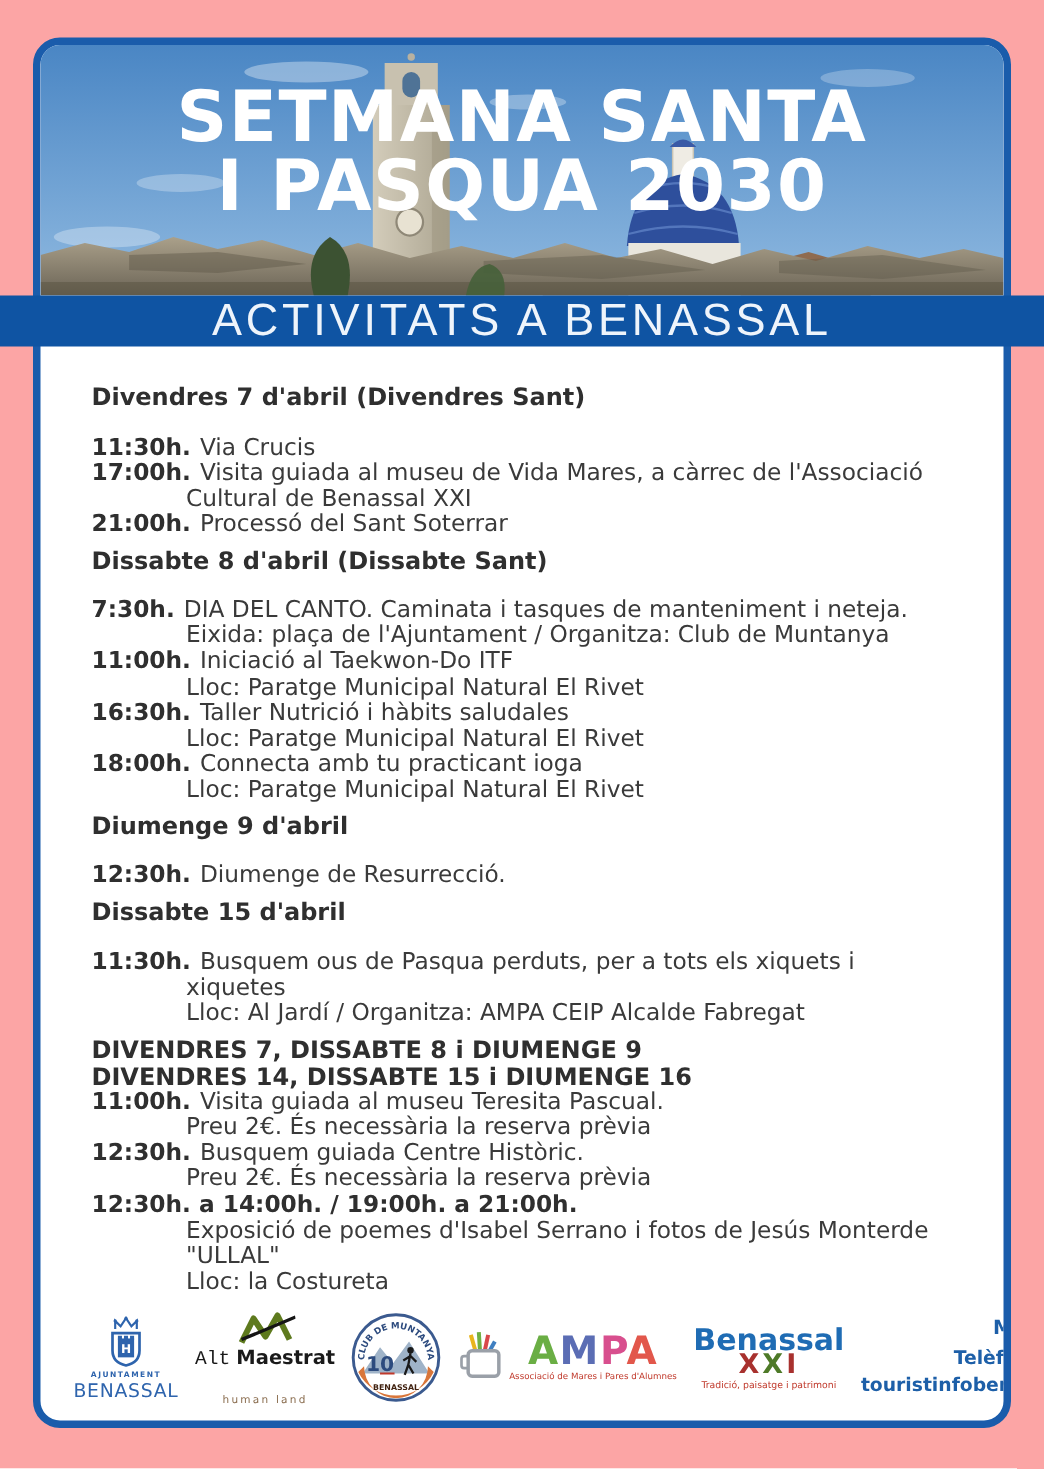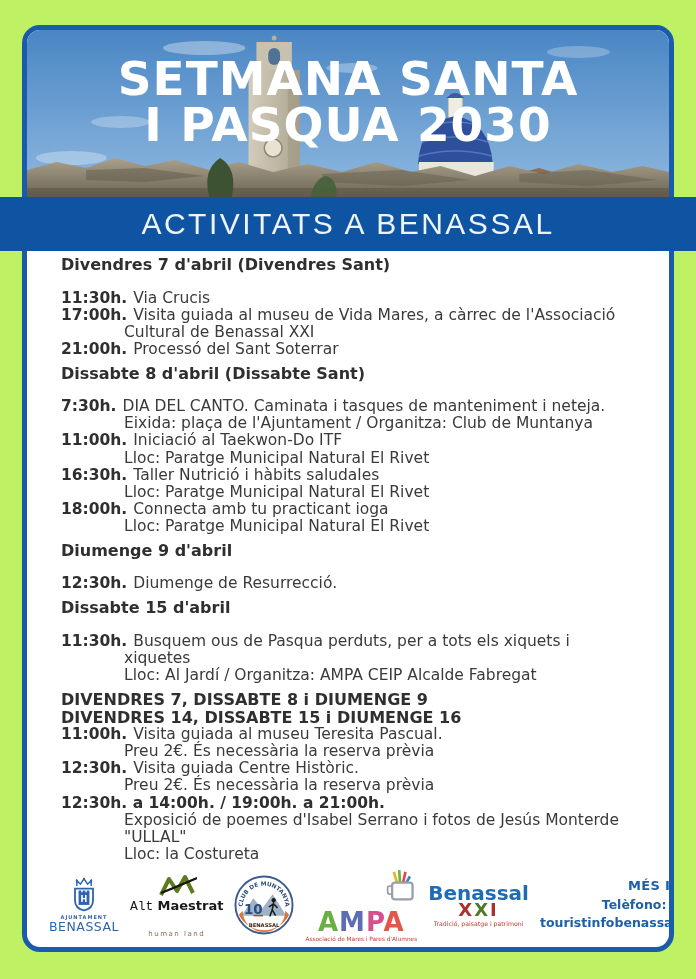--- a/index.html
+++ b/index.html
@@ -1,32 +1,32 @@
 <!DOCTYPE html>
 <html><head>
 <meta charset="utf-8">
 <style>
   html,body{margin:0;padding:0;background:#ffffff;}
   body{width:696px;height:979px;font-family:"DejaVu Sans","Liberation Sans",sans-serif;}
-  .page{position:relative;width:696px;height:979px;background:#bef264;overflow:hidden;}
+  .page{position:relative;width:696px;height:979px;background:#fca5a5;overflow:hidden;}
 
   
   .frame{position:absolute;left:22px;top:25px;width:652px;height:927px;box-sizing:border-box;
          border:5px solid #1a5cab;border-radius:18px;overflow:hidden;background:#fff;
          display:flex;flex-direction:column;}
 
   
   .hero{position:relative;height:167px;flex:none;}
   .hero svg{display:block;width:100%;height:100%;}
   .hero-title{position:absolute;inset:0;display:flex;flex-direction:column;align-items:center;justify-content:flex-start;padding-top:26px;}
   .hero-title div{color:#ffffff;font-weight:800;font-size:47px;line-height:0.97;letter-spacing:1px;text-align:center;
                   font-family:"DejaVu Sans","Liberation Sans",sans-serif;}
 
   .banner-spacer{height:53px;flex:none;}
-  .banner{position:absolute;left:0;top:197px;width:696px;height:54px;background:#0f54a3;color:#eef4fb;
+  .banner{position:absolute;left:0;top:197px;width:696px;height:34px;background:#0f54a3;color:#eef4fb;
           display:flex;align-items:center;justify-content:center;font-size:30px;font-weight:400;
           letter-spacing:2.5px;z-index:6;font-family:"Liberation Sans",sans-serif;}
 
   
   .content{flex:1;padding:6px 26px 0 34px;color:#3a3a3a;font-size:15.5px;line-height:1.1;overflow:hidden;}
   .section{margin-top:7px;}
   .section:first-child{margin-top:0;}
   .sec-head{font-weight:bold;font-size:16px;color:#2f2f2f;margin-bottom:16px;}
   .sec-head.tight{margin-bottom:0;}
   .ev .tm{font-weight:bold;color:#2f2f2f;margin-right:6px;}
@@ -34,21 +34,21 @@
 
   
   .footer{flex:none;height:72px;display:flex;align-items:center;gap:11px;padding:0 14px 6px 22px;}
   .logo{display:flex;flex-direction:column;align-items:center;justify-content:center;line-height:1;}
   .aju-t1{font-size:5px;color:#2e64ad;letter-spacing:1px;margin-top:2px;font-weight:bold;}
   .aju-t2{font-size:12.5px;color:#2e64ad;letter-spacing:0.5px;margin-top:1px;}
   .alt-line{font-size:13px;color:#1a1a1a;margin-top:2px;white-space:nowrap;}
   .alt-line .alt{font-family:Liberation Mono, monospace;font-weight:400;}
   .alt-line .maestrat{font-weight:bold;margin-top:40px;}
   .alt-tag{font-size:7px;color:#8a6d4f;letter-spacing:1.5px;margin-top:18px;}
-  .ampa{flex-direction:column;align-items:flex-end;gap:2px;}
+  .ampa{flex-direction:row;align-items:center;gap:2px;}
   .ampa-right{display:flex;flex-direction:column;align-items:center;}
   .ampa-word{font-size:26px;font-weight:800;letter-spacing:1px;line-height:1;}
   .ampa-word .c0{color:#6aae44}.ampa-word .c1{color:#5b6db4}.ampa-word .c2{color:#d84f8e}.ampa-word .c3{color:#e2574b}
   .ampa-tag{font-size:5.8px;color:#c0392b;margin-top:2px;white-space:nowrap;}
   .bxxi-1{font-size:20px;font-weight:800;color:#1f6cb4;letter-spacing:0;}
   .bxxi-2{font-size:18px;font-weight:800;margin-top:-2px;letter-spacing:2px;}
   .bxxi-2 .x1{color:#a8312e}.bxxi-2 .x2{color:#4e7a28}.bxxi-2 .x3{color:#a8312e}
   .bxxi-tag{font-size:6.2px;color:#c0392b;margin-top:2px;white-space:nowrap;}
   .contact{margin-left:auto;text-align:right;color:#1d5fa8;font-weight:bold;line-height:1.45;}
   .contact .c-title{font-size:13px;letter-spacing:0.3px;}
@@ -151,21 +151,21 @@
         <div class="ev"><span class="tm">11:30h.</span><span>Busquem ous de Pasqua perduts, per a tots els xiquets i</span></div>
         <div class="ev-cont">xiquetes</div>
         <div class="ev-cont">Lloc: Al Jardí / Organitza: AMPA CEIP Alcalde Fabregat</div>
       </div>
 
       <div class="section">
         <div class="sec-head tight">DIVENDRES 7, DISSABTE 8 i DIUMENGE 9</div>
         <div class="sec-head tight">DIVENDRES 14, DISSABTE 15 i DIUMENGE 16</div>
         <div class="ev"><span class="tm">11:00h.</span><span>Visita guiada al museu Teresita Pascual.</span></div>
         <div class="ev-cont">Preu 2€. És necessària la reserva prèvia</div>
-        <div class="ev"><span class="tm">12:30h.</span><span>Visita guiada Centre Històric.</span></div>
+        <div class="ev"><span class="tm">12:30h.</span><span>Busquem guiada Centre Històric.</span></div>
         <div class="ev-cont">Preu 2€. És necessària la reserva prèvia</div>
         <div class="ev"><span class="tm">12:30h. a 14:00h. / 19:00h. a 21:00h.</span><span></span></div>
         <div class="ev-cont">Exposició de poemes d'Isabel Serrano i fotos de Jesús Monterde</div>
         <div class="ev-cont">"ULLAL"</div>
         <div class="ev-cont">Lloc: la Costureta</div>
       </div>
 
     </div>
 
     <div class="footer">

